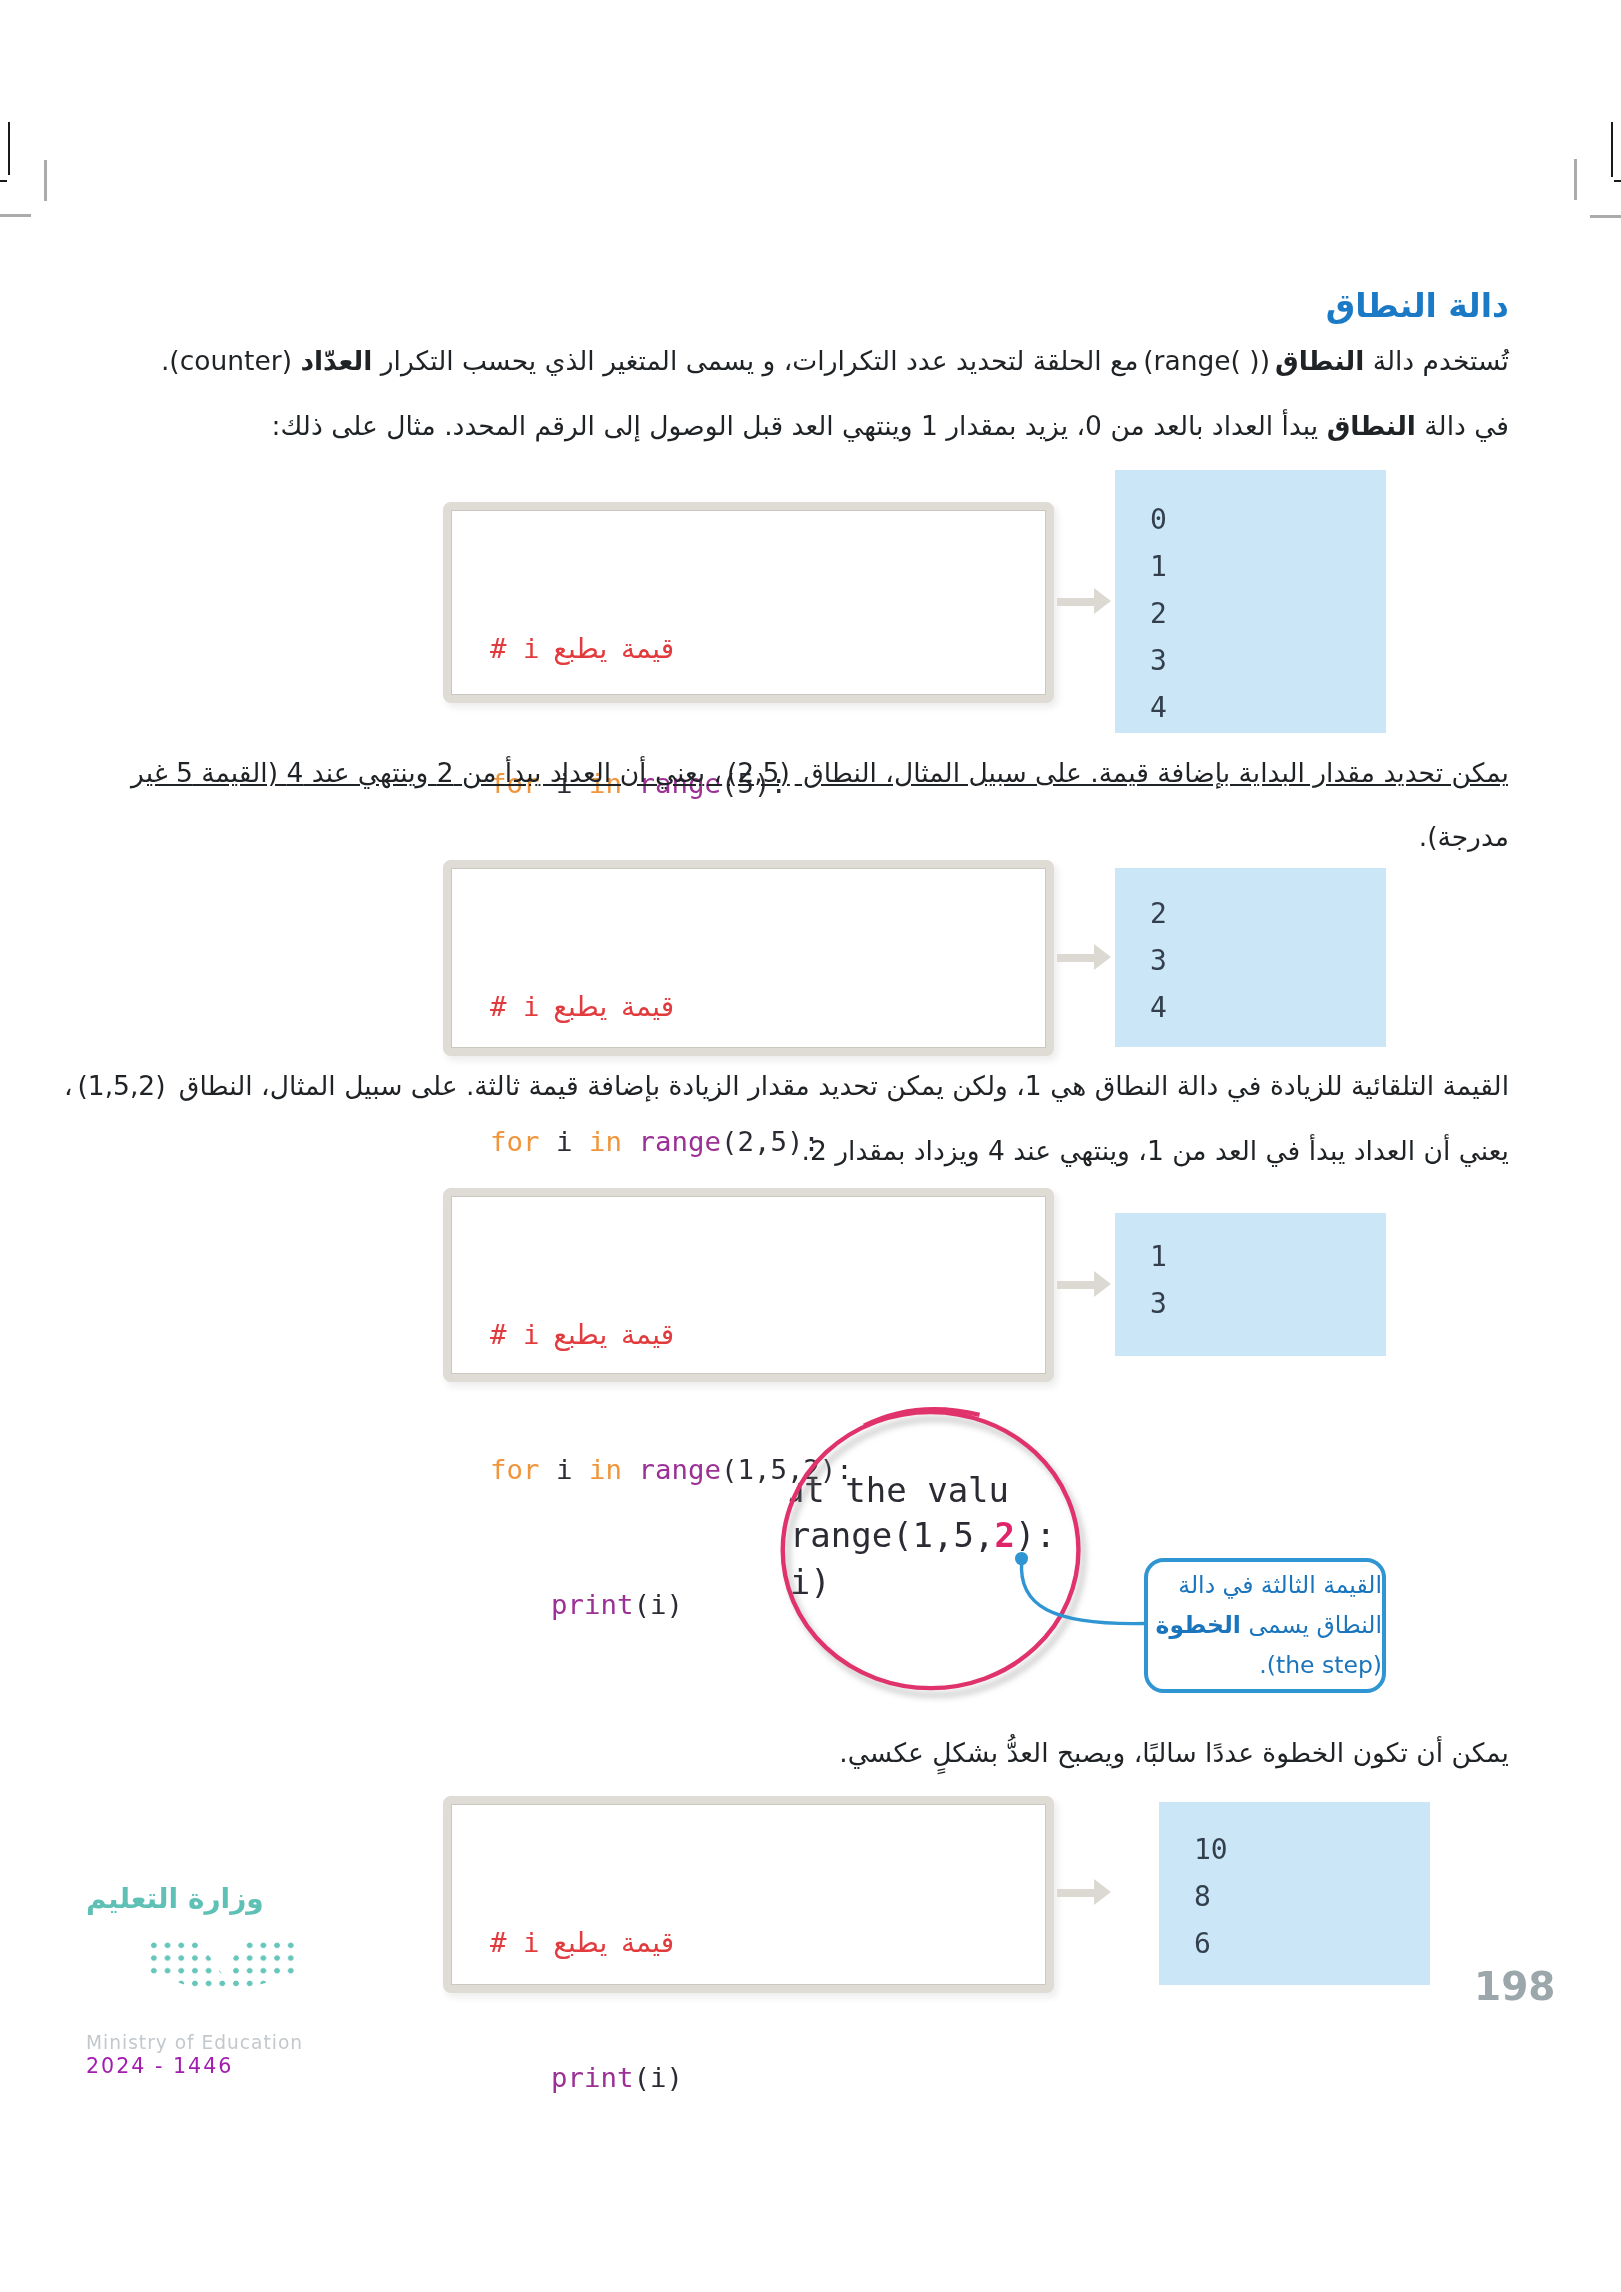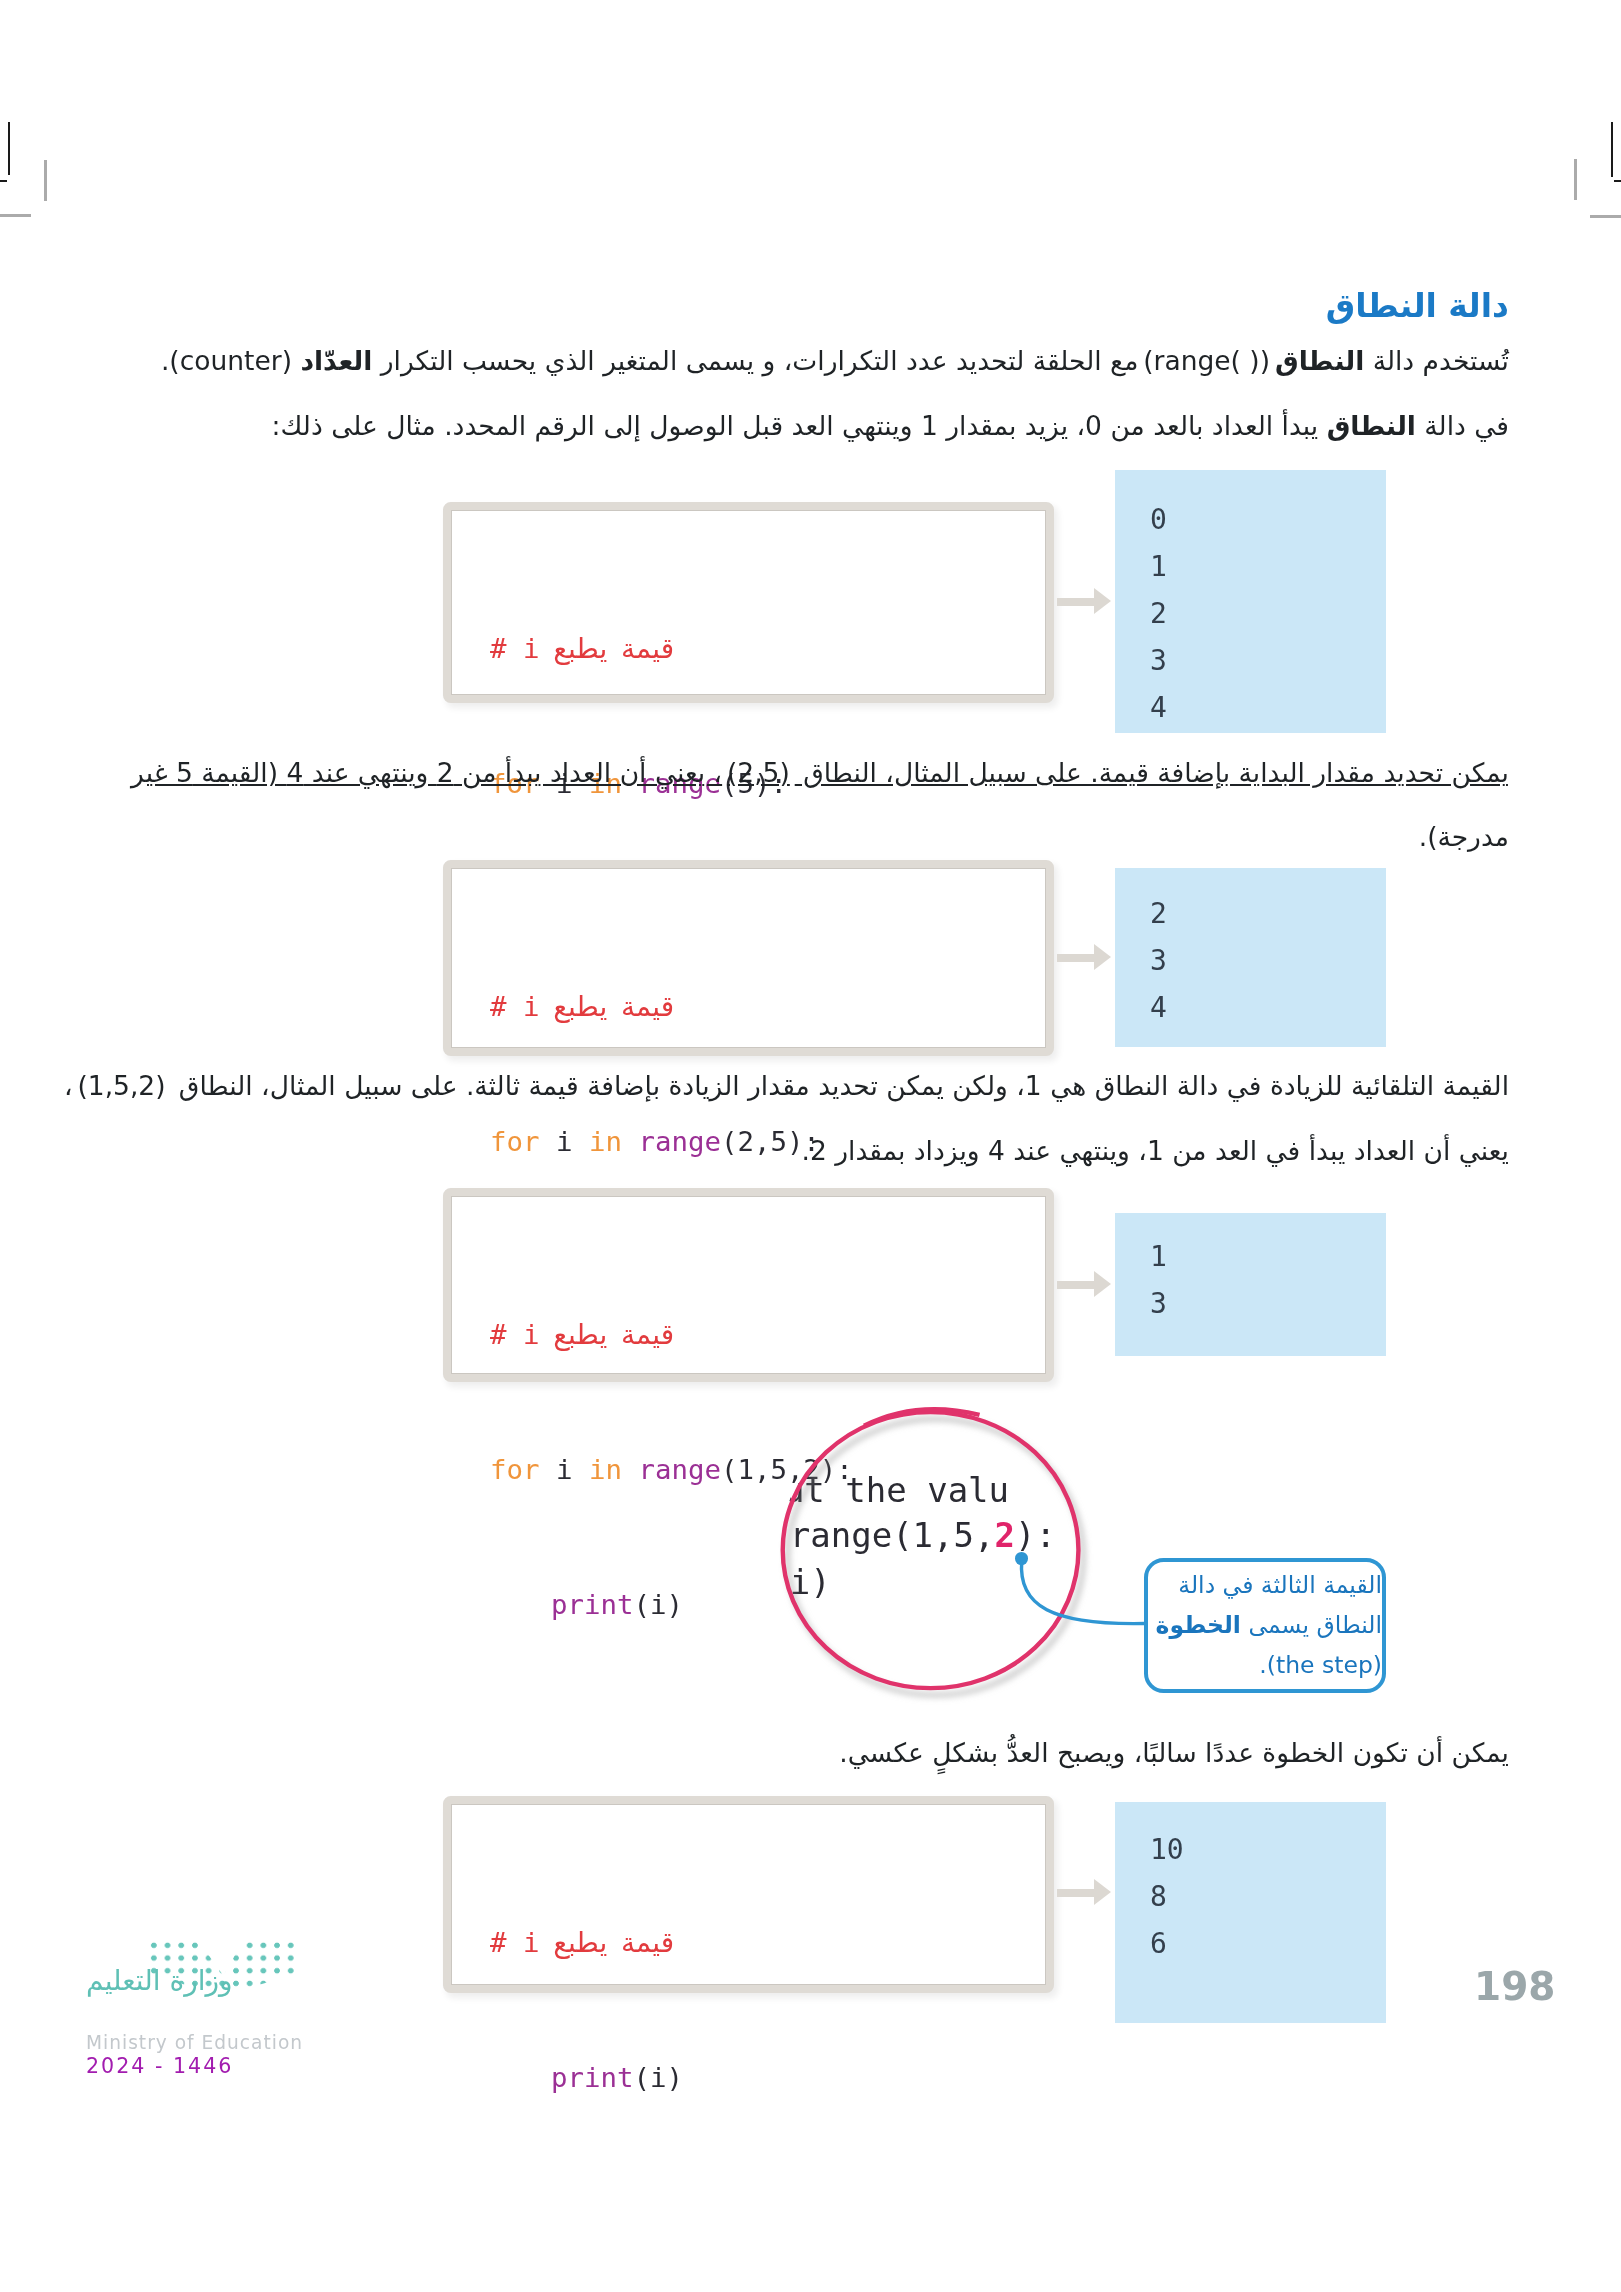--- a/index.html
+++ b/index.html
@@ -79,21 +79,21 @@
     font-size:23.5px; line-height:40px; padding-top:2.9px;
   }
   .callout .b { font-weight:bold; }
   
   .logo-dots {
     position:absolute; left:147px; top:1939px; width:147px; height:51px;
     background-image:radial-gradient(circle, #67c6bb 2.5px, transparent 3.1px);
     background-size:13.7px 12.7px;
     clip-path:polygon(0 0, 34% 0, 52% 72%, 66% 0, 100% 0, 100% 70%, 64% 100%, 36% 100%, 0 64%);
   }
-  .logo-ar { position:absolute; left:86px; top:1964px; font-size:28px; font-weight:normal; color:#5fc0b5; direction:rtl; }
+  .logo-ar { position:absolute; left:86px; top:1882px; font-size:28px; font-weight:bold; color:#5fc0b5; direction:rtl; }
   .logo-en { position:absolute; left:86px; top:2032px; font-size:18.6px; color:#c3c8cc; letter-spacing:1px; }
   .logo-yr { position:absolute; left:86px; top:2054px; font-size:20.6px; color:#a21caf; letter-spacing:2px; }
   .pagenum { position:absolute; left:1474px; top:1964px; font-size:39px; font-weight:bold; color:#9ba7aa; }
 </style>
 </head>
 <body>
 
 <div class="page">
 
   <div class="mark" style="left:7.8px;top:122px;width:2px;height:53px;background:#1a1a1a;"></div>
@@ -181,21 +181,21 @@
 
   <div class="ar-line" style="top:1737px;"><span>يمكن أن تكون الخطوة عددًا سالبًا، ويصبح العدُّ بشكلٍ عكسي.</span></div>
 
   <div class="codebox" style="top:1796px;height:197px;">
     <div class="code">
       <div class="c-comment"><span># i</span><span class="c-ar">يطبع</span><span class="c-ar">قيمة</span></div>
       <div class="c-indent"><span class="fn">print</span><span class="plain">(i)</span></div>
     </div>
   </div>
   <div class="arrow" style="top:1889px;"></div>
-  <div class="outbox" style="top:1802px;height:221px;padding-top:23.5px;">
+  <div class="outbox" style="top:1802px;height:183px;padding-top:23.5px;margin-left:44px;">
     <span>10</span>
       <span>8</span>
       <span>6</span>
   </div>
 
   <div class="logo-dots"></div>
   <div class="logo-ar">وزارة التعليم</div>
   <div class="logo-en">Ministry of Education</div>
   <div class="logo-yr">2024 - 1446</div>
   <div class="pagenum">198</div>

